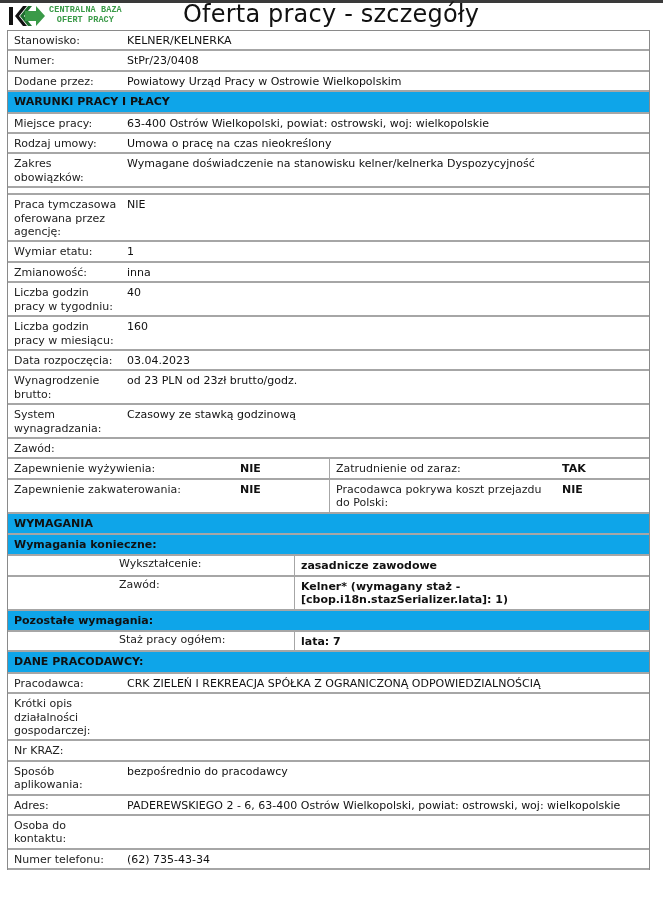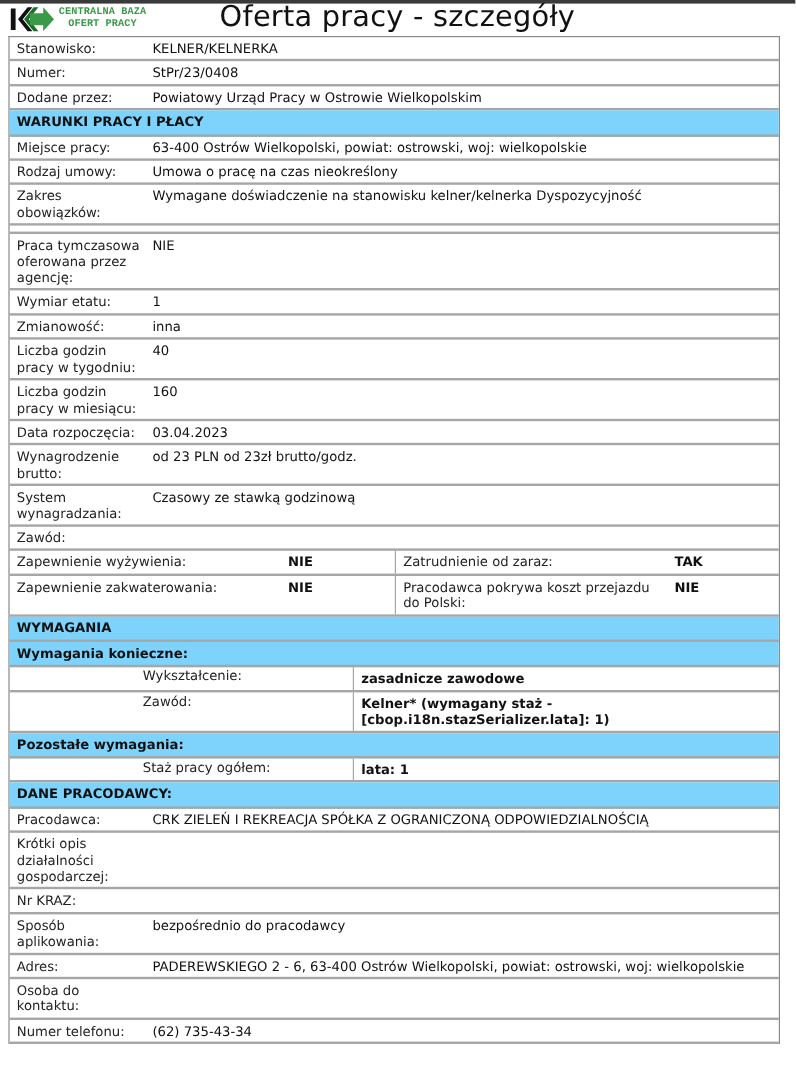--- a/index.html
+++ b/index.html
@@ -45,21 +45,21 @@
     font-size: 11px; line-height: 13.4px;
   }
   .row .lbl {
     width: 113px; flex: 0 0 113px;
     padding: 3px 0 2px 6px; color: #222;
   }
   .row .val {
     flex: 1; padding: 3px 6px 2px 6px; font-weight: normal; color: #111;
   }
   .section {
-    background: #7dd3fc;
+    background: #0ea5e9;
     font-weight: bold; font-size: 11px; line-height: 13.4px;
     padding: 3px 6px 3px 6px;
     border-bottom: 2px solid #a6a6a6;
   }
   .split { display: flex; width: 100%; border-bottom: 2px solid #a6a6a6; font-size: 11px; line-height: 13.4px; }
   .split .half { display: flex; }
   .split .half.left { width: 322px; flex: 0 0 322px; border-right: 1px solid #a6a6a6; }
   .split .half.right { flex: 1; }
   .split .slbl { padding: 3px 0 2px 6px; color: #222; }
   .split .left .slbl { width: 226px; flex: 0 0 226px; }
@@ -193,21 +193,21 @@
     <div class="rlbl">Wykształcenie:</div>
     <div class="rval">zasadnicze zawodowe</div>
   </div>
   <div class="req">
     <div class="rlbl">Zawód:</div>
     <div class="rval">Kelner* (wymagany staż - [cbop.i18n.stazSerializer.lata]: 1)</div>
   </div>
   <div class="section">Pozostałe wymagania:</div>
   <div class="req">
     <div class="rlbl">Staż pracy ogółem:</div>
-    <div class="rval">lata: 1</div>
+    <div class="rval">lata: 7</div>
   </div>
 
   <div class="section">DANE PRACODAWCY:</div>
   <div class="row">
     <div class="lbl">Pracodawca:</div>
     <div class="val">CRK ZIELEŃ I REKREACJA SPÓŁKA Z OGRANICZONĄ ODPOWIEDZIALNOŚCIĄ</div>
   </div>
   <div class="row">
     <div class="lbl">Krótki opis działalności gospodarczej:</div>
     <div class="val"></div>

